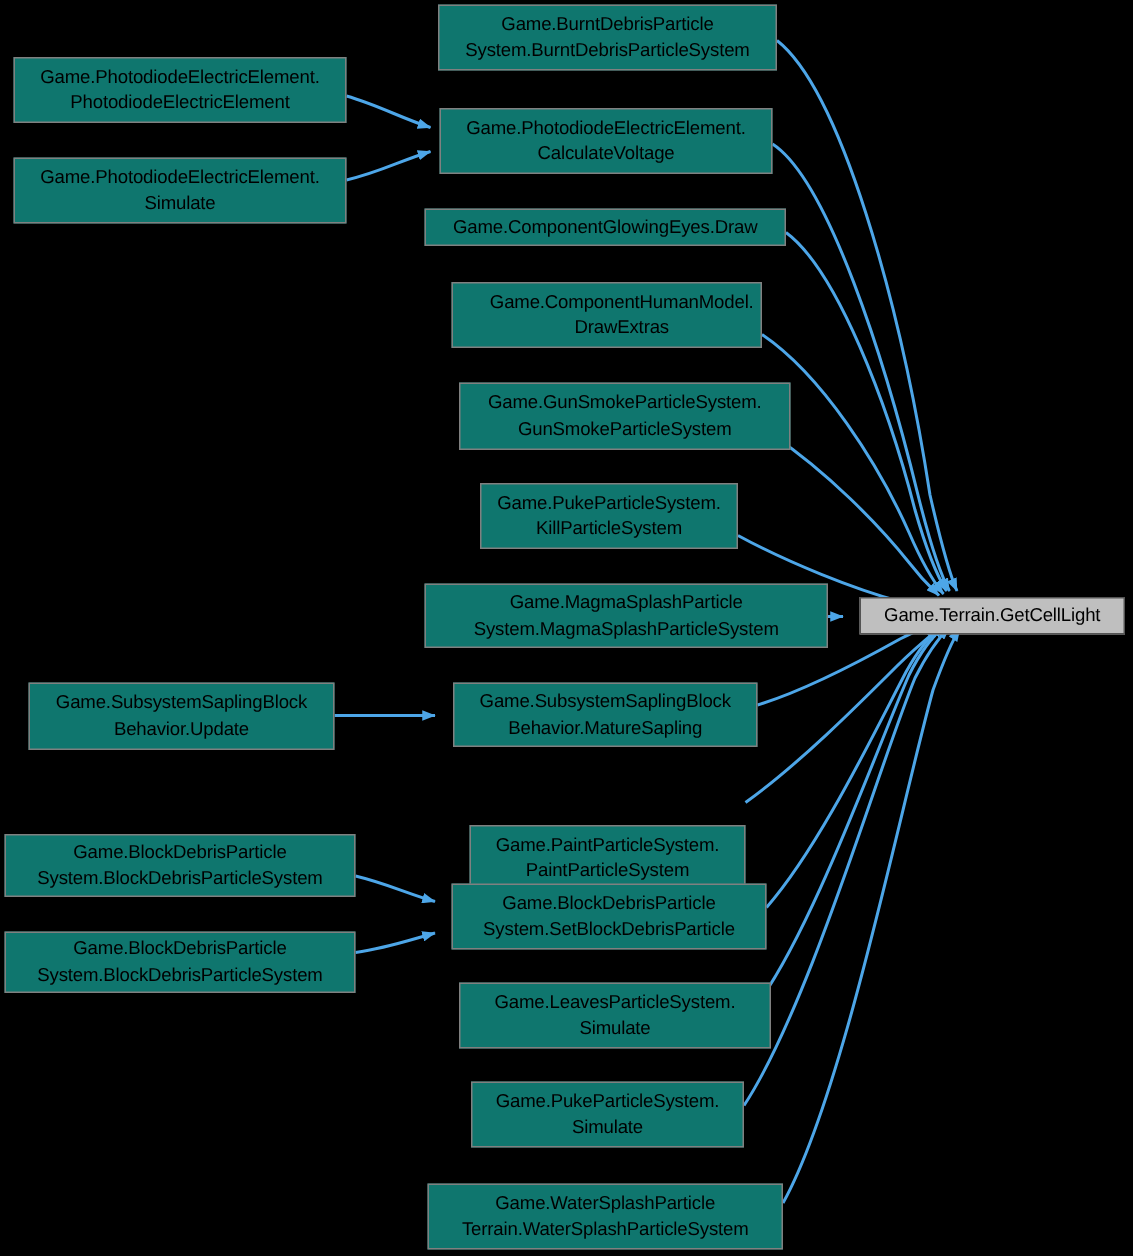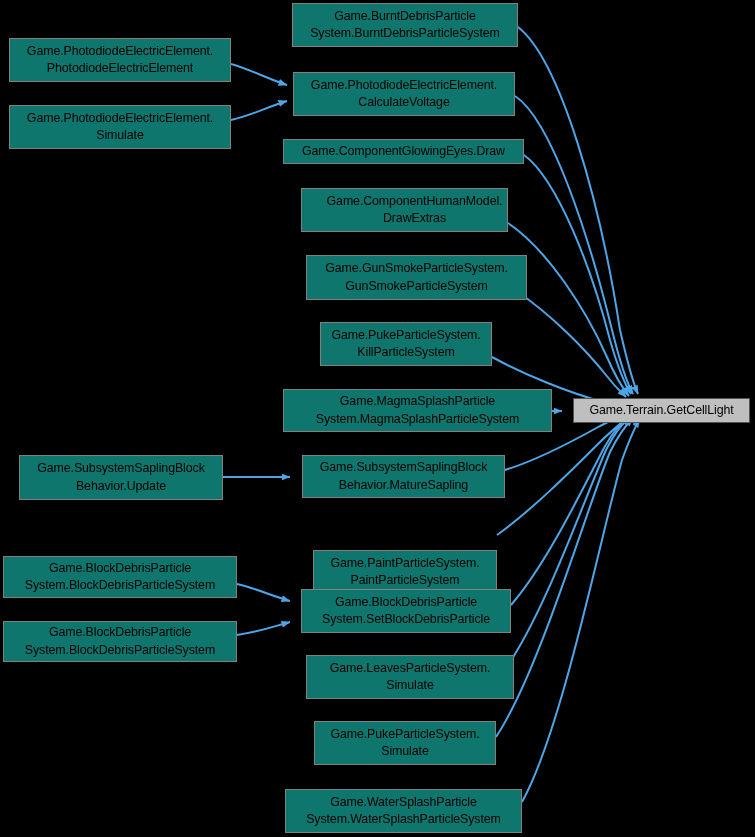--- a/index.html
+++ b/index.html
@@ -104,16 +104,16 @@
 System.BlockDebrisParticleSystem</div>
       <div class="node" style="left: 301px; top: 589px; width: 210px; height: 44px;">Game.BlockDebrisParticle
 System.SetBlockDebrisParticle</div>
       <div class="node" style="left: 3px; top: 621px; width: 234px; height: 41px;">Game.BlockDebrisParticle
 System.BlockDebrisParticleSystem</div>
       <div class="node" style="left: 306px; top: 655px; width: 208px; height: 44px;">Game.LeavesParticleSystem.
 Simulate</div>
       <div class="node" style="left: 314px; top: 721px; width: 182px; height: 44px;">Game.PukeParticleSystem.
 Simulate</div>
       <div class="node" style="left: 285px; top: 789px; width: 237px; height: 44px;">Game.WaterSplashParticle
-System.WaterSplashParticleSystem</div>
+Terrain.WaterSplashParticleSystem</div>
       <div class="node target" style="left: 573px; top: 398px; width: 177px; height: 25px;">Game.Terrain.GetCellLight</div>
     </div>
 </div>
 
 </body></html>

